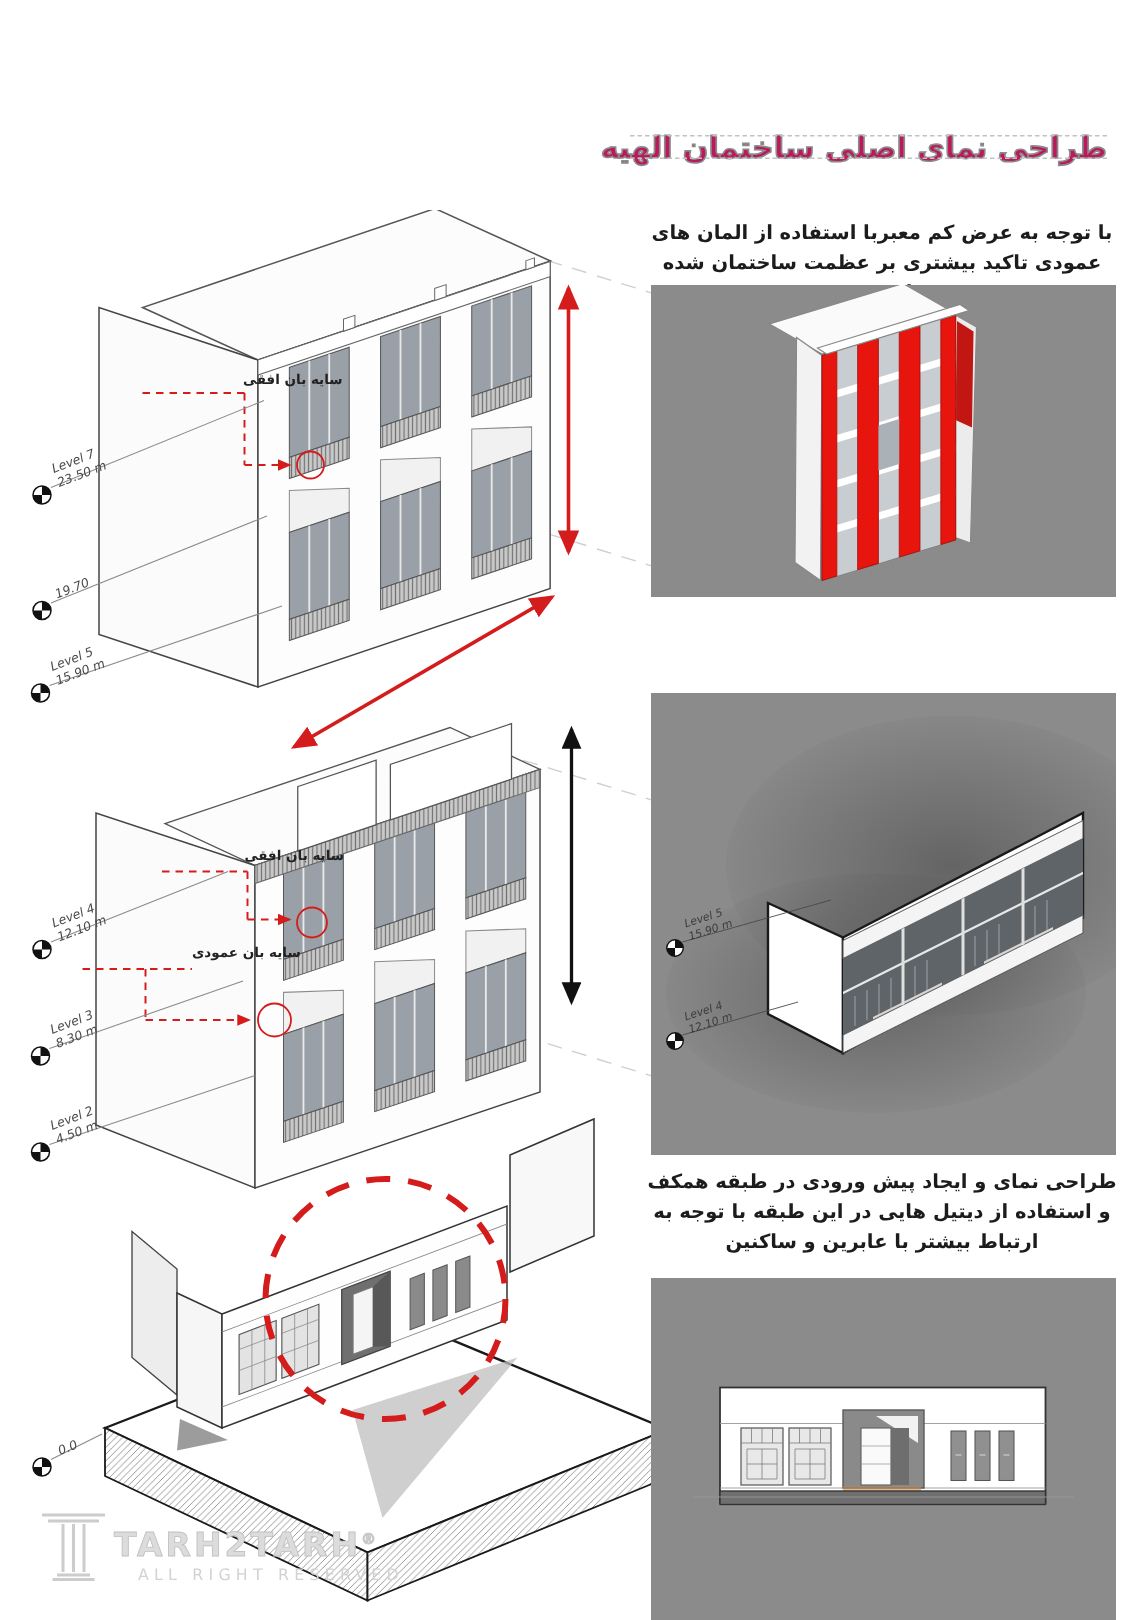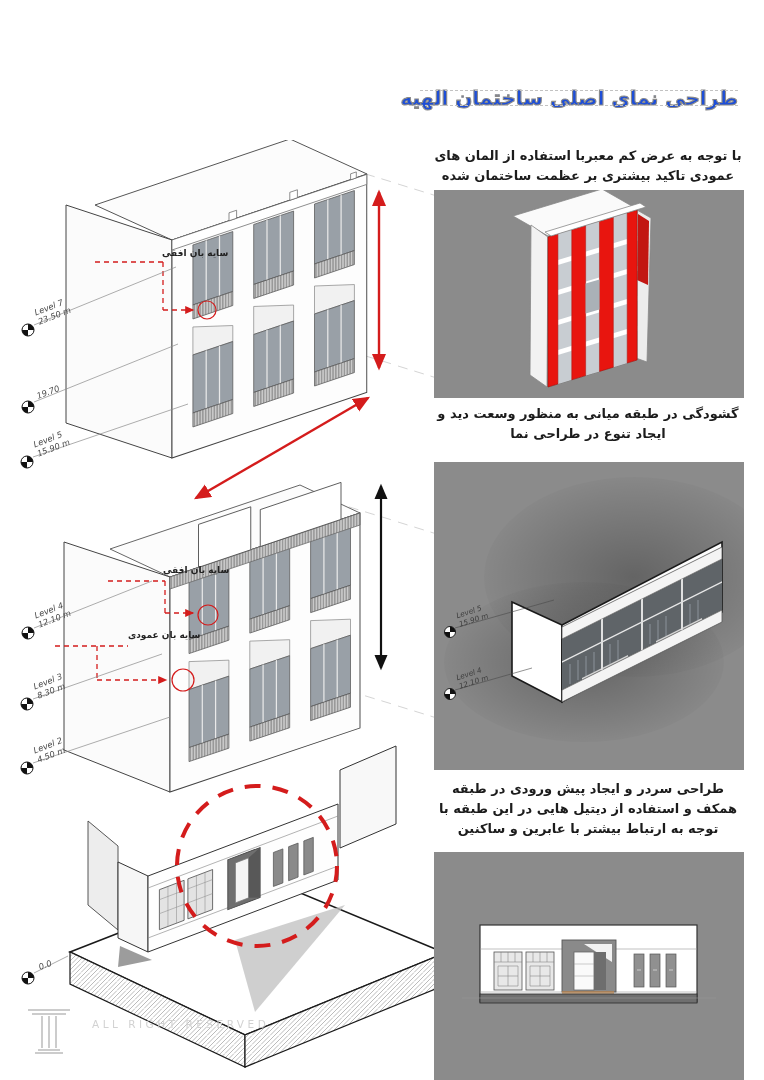--- a/index.html
+++ b/index.html
@@ -1,21 +1,21 @@
 <!DOCTYPE html>
 <html lang="fa"><head>
 <meta charset="utf-8">
 <style>
   html,body{margin:0;padding:0;background:#ffffff;}
   .page{position:relative;width:764px;height:1080px;background:#ffffff;overflow:hidden;
         font-family:"DejaVu Sans",sans-serif;}
   
   .title-wrap{position:absolute;left:420px;top:78px;width:318px;height:40px;
               direction:rtl;text-align:right;}
-  .title-text{font-size:20px;font-weight:bold;letter-spacing:1px;color:#1d4ed8;
+  .title-text{font-size:20px;font-weight:bold;letter-spacing:1px;color:#be185d;
               -webkit-text-stroke:1.1px #8a8a8a;line-height:40px;white-space:nowrap;}
   .title-dash{position:absolute;left:0;width:100%;border-top:1px dashed #c2c2c2;pointer-events:none;}
   .title-dash.a{top:12px;} .title-dash.b{top:27px;}
   .para{position:absolute;left:430px;width:316px;direction:rtl;text-align:center;
         font-size:13px;font-weight:bold;color:#1c1c1c;line-height:1.55;}
   .para1{top:146px;} .para2{top:404px;} .para3{top:779px;}
   .panel{position:absolute;left:434px;width:310px;background:#8b8b8b;}
   .panel1{top:190px;height:208px;} .panel2{top:462px;height:308px;} .panel3{top:852px;height:228px;}
   .panel svg{display:block;}
   
@@ -253,21 +253,20 @@
         <rect x="0" y="-150" width="10" height="150" fill="#e8150f" stroke="#a00b08" stroke-width="0.5"></rect>
         <rect x="24" y="-150" width="14" height="150" fill="#e8150f" stroke="#a00b08" stroke-width="0.5"></rect>
         <rect x="52" y="-150" width="14" height="150" fill="#e8150f" stroke="#a00b08" stroke-width="0.5"></rect>
         <rect x="80" y="-150" width="10" height="150" fill="#e8150f" stroke="#a00b08" stroke-width="0.5"></rect>
         <rect x="38" y="-92" width="14" height="30" fill="#aab1b7"></rect>
       </g>
       <polygon points="111,42 206,13 212,17 117,46" fill="#ffffff" stroke="#888" stroke-width="0.8"></polygon>
     </svg>
   </div>
 
-  <div class="para para2">گشودگی در طبقه میانی به منظور وسعت دید و ایجاد تنوع در طراحی نما</div>
 
   <div class="panel panel2">
     <svg width="310" height="308" viewBox="0 0 310 308">
       <defs>
         <radialGradient id="shadow2" cx="0.5" cy="0.5" r="0.55">
           <stop offset="0%" stop-color="#000" stop-opacity="0.28"></stop>
           <stop offset="100%" stop-color="#000" stop-opacity="0"></stop>
         </radialGradient>
       </defs>
       <ellipse cx="200" cy="115" rx="150" ry="100" fill="url(#shadow2)"></ellipse>
@@ -320,21 +319,21 @@
           <path d="M0,0 L-5.5,0 A5.5,5.5 0 0 0 0,5.5 Z" fill="#111"></path>
         </g>
         <g transform="translate(25,224) rotate(-18)" fill="#3c3c3c">
           <text x="0" y="-6" style="font-size:7.3px;font-style:italic;">Level 4</text>
           <text x="0" y="3" style="font-size:7.3px;font-style:italic;">12.10 m</text>
         </g>
       </g>
     </svg>
   </div>
 
-  <div class="para para3">طراحی سردر  و  ایجاد پیش ورودی در طبقه همکف و استفاده از دیتیل هایی در این طبقه با توجه به ارتباط بیشتر با عابرین و ساکنین</div>
+  <div class="para para3">طراحی نمای  و  ایجاد پیش ورودی در طبقه همکف و استفاده از دیتیل هایی در این طبقه با توجه به ارتباط بیشتر با عابرین و ساکنین</div>
 
   <div class="panel panel3">
     <svg width="310" height="228" viewBox="0 0 310 228">
       <rect x="46" y="73" width="217" height="77" fill="#ffffff" stroke="#333" stroke-width="1.2"></rect>
       <line x1="46" y1="97" x2="263" y2="97" stroke="#999" stroke-width="0.6"></line>
       <line x1="46" y1="140" x2="263" y2="140" stroke="#999" stroke-width="0.6"></line>
       <g>
         <rect x="60" y="100" width="28" height="38" fill="#e8e8e8" stroke="#555" stroke-width="0.8"></rect>
         <path d="M60,110 H88 M67,100 V110 M74,100 V110 M81,100 V110 M64,114 H84 V134 H64 Z M74,114 V134 M64,124 H84" stroke="#777" stroke-width="0.5" fill="none"></path>
         <rect x="92" y="100" width="28" height="38" fill="#e8e8e8" stroke="#555" stroke-width="0.8"></rect>
@@ -361,17 +360,18 @@
 
   <div class="watermark">
     <svg width="46" height="62" viewBox="0 0 46 62">
       <g fill="none" stroke="#cccccc" stroke-width="2">
         <path d="M2,16 H44 M6,20 H40"></path>
         <path d="M16,22 V54 M23,22 V54 M30,22 V54"></path>
         <path d="M12,56 H34 M9,59 H37"></path>
       </g>
     </svg>
     <div class="wm-texts">
+      <div class="wm-brand"><span>TARH2TARH</span><span class="wm-reg">®</span></div>
       <div class="wm-tag">ALL RIGHT RESERVED</div>
     </div>
   </div>
 
 </div>
 
 </body></html>

